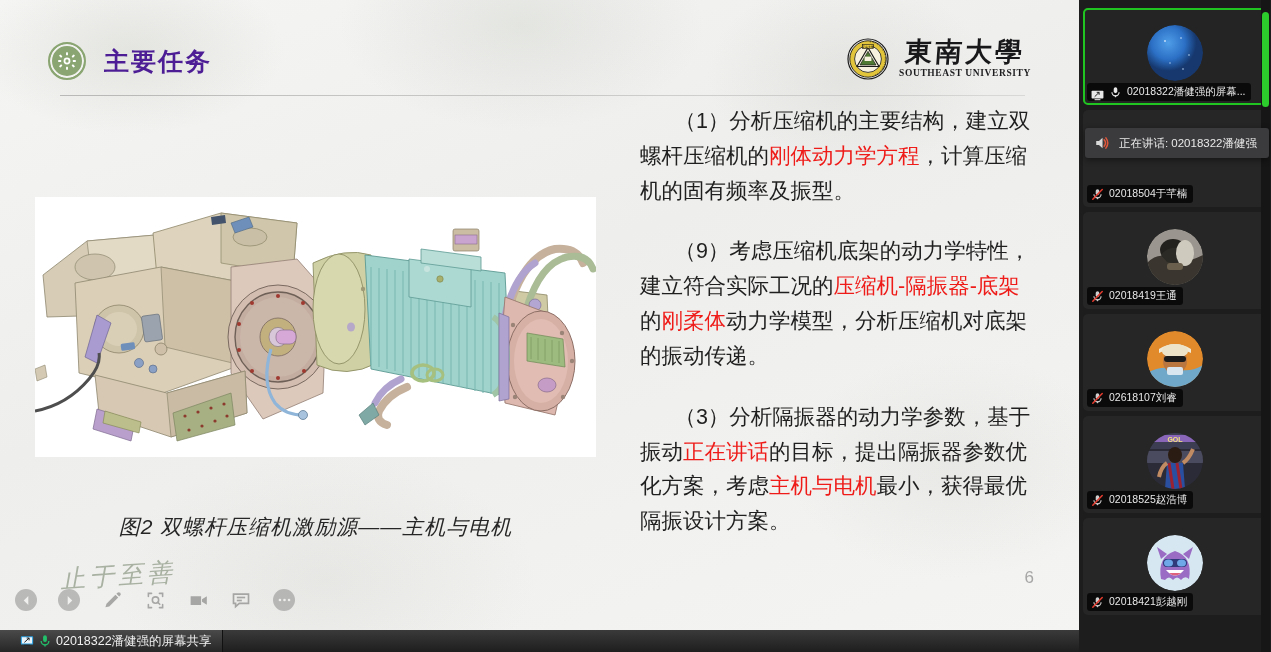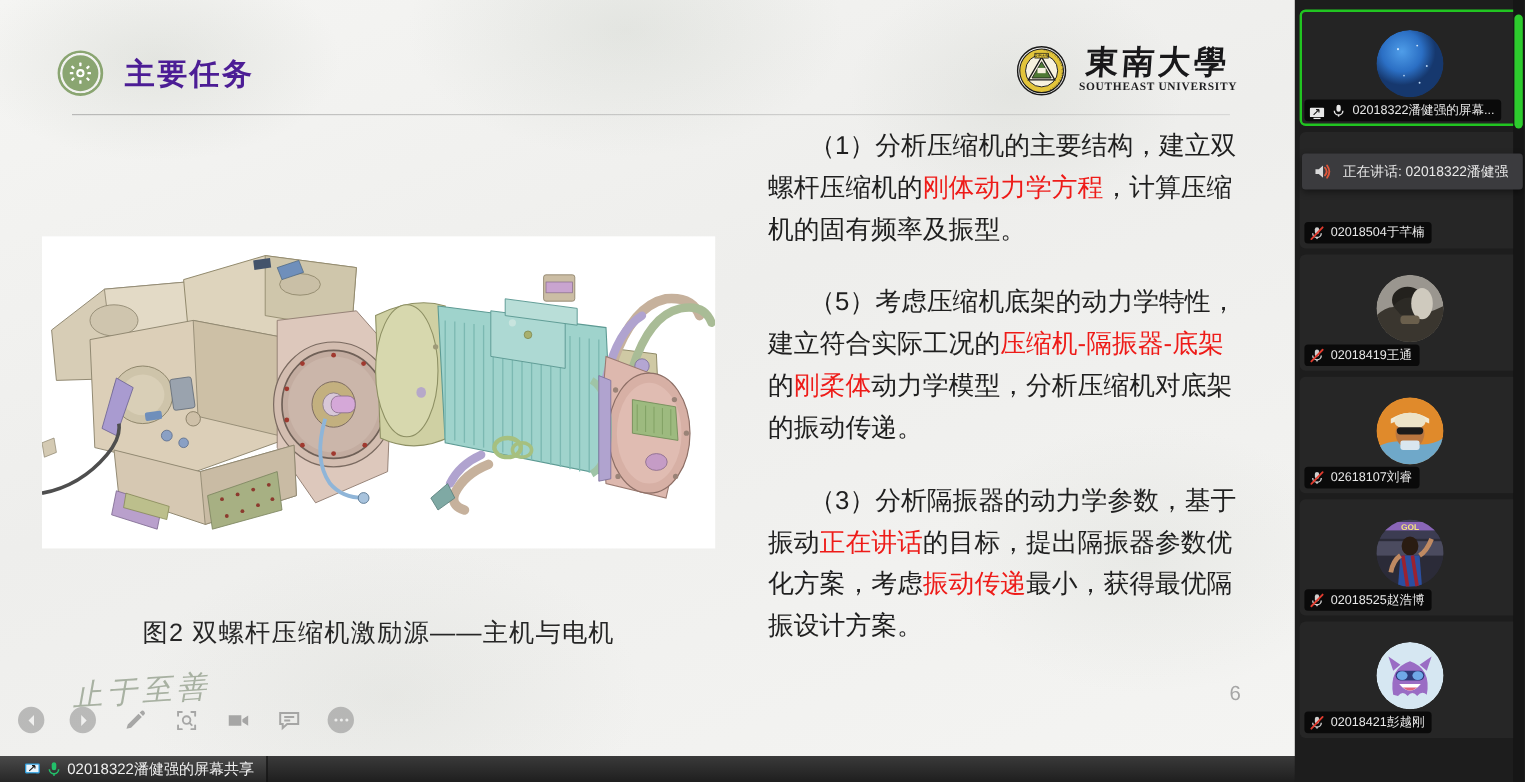--- a/index.html
+++ b/index.html
@@ -67,21 +67,21 @@
     font-size: 9.5px; font-weight: bold; color: #1d1d1f; letter-spacing: .6px; margin-top: 3px;
   }
 
   
   #figure-box {
     position: absolute; left: 35px; top: 197px; width: 561px; height: 260px;
     background: #ffffff; overflow: hidden;
   }
   #figure-caption {
     position: absolute; left: 35px; top: 513px; width: 561px;
-    text-align: center; font-size: 21px; color: #262626; letter-spacing: 1px;
+    text-align: center; font-size: 21px; color: #262626; letter-spacing: 1px; font-style: italic;
   }
 
   
   #slide-body { position: absolute; left: 640px; top: 104px; width: 395px; }
   .para { margin-bottom: 26px; font-size: 21.5px; line-height: 1.62; color: #1f1f1f; text-indent: 1.6em; }
   .para:last-child { margin-bottom: 0; }
   .hl { color: #ee1b18; }
 
   
   #slide-number {
@@ -385,22 +385,22 @@
           </g>
 
           <path d="M0 172 L10 168 L12 180 L2 184 Z" fill="#d4cab3" stroke="#8e866f" stroke-width=".6"></path>
         </svg>
       </div>
 
       <div id="figure-caption">图2  双螺杆压缩机激励源——主机与电机</div>
 
       <div id="slide-body">
         <p class="para" id="para-0"><span>（1）分析压缩机的主要结构，建立双螺杆压缩机的</span><span class="hl">刚体动力学方程</span><span>，计算压缩机的固有频率及振型。</span></p>
-        <p class="para" id="para-1"><span>（5）考虑压缩机底架的动力学特性，建立符合实际工况的</span><span class="hl">压缩机-隔振器-底架</span><span>的</span><span class="hl">刚柔体</span><span>动力学模型，分析压缩机对底架的振动传递。</span></p>
-        <p class="para" id="para-2"><span>（3）分析隔振器的动力学参数，基于振动</span><span class="hl">正在讲话</span><span>的目标，提出隔振器参数优化方案，考虑</span><span class="hl">振动传递</span><span>最小，获得最优隔振设计方案。</span></p>
+        <p class="para" id="para-1"><span>（9）考虑压缩机底架的动力学特性，建立符合实际工况的</span><span class="hl">压缩机-隔振器-底架</span><span>的</span><span class="hl">刚柔体</span><span>动力学模型，分析压缩机对底架的振动传递。</span></p>
+        <p class="para" id="para-2"><span>（3）分析隔振器的动力学参数，基于振动</span><span class="hl">正在讲话</span><span>的目标，提出隔振器参数优化方案，考虑</span><span class="hl">主机与电机</span><span>最小，获得最优隔振设计方案。</span></p>
       </div>
 
       <div id="slide-number">6</div>
 
       <div id="watermark">止于至善</div>
 
       <div id="ppt-controls">
         <div class="ppt-btn">
           <div class="circ">
               <svg width="11" height="11" viewBox="0 0 12 12">

